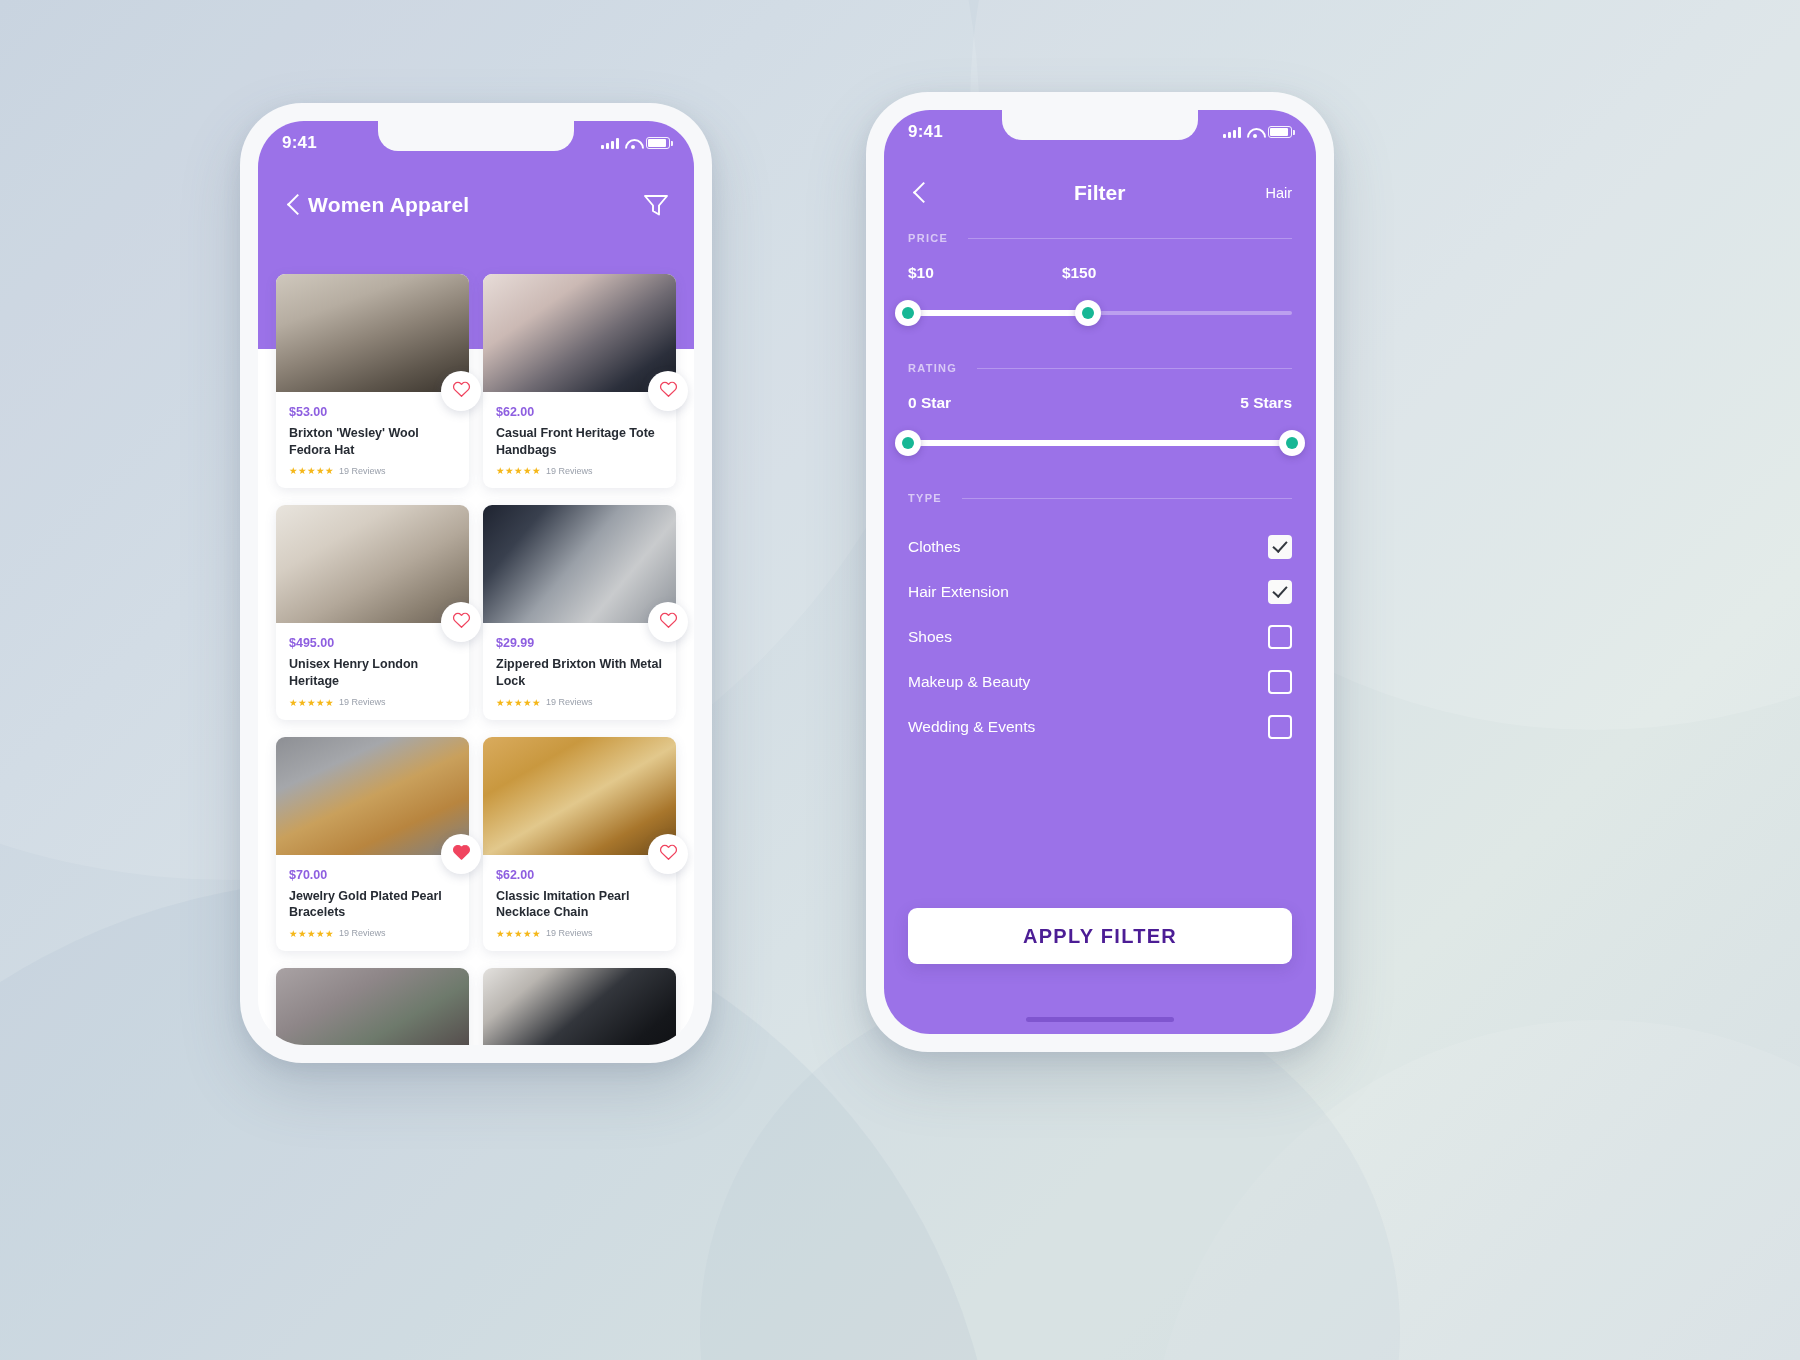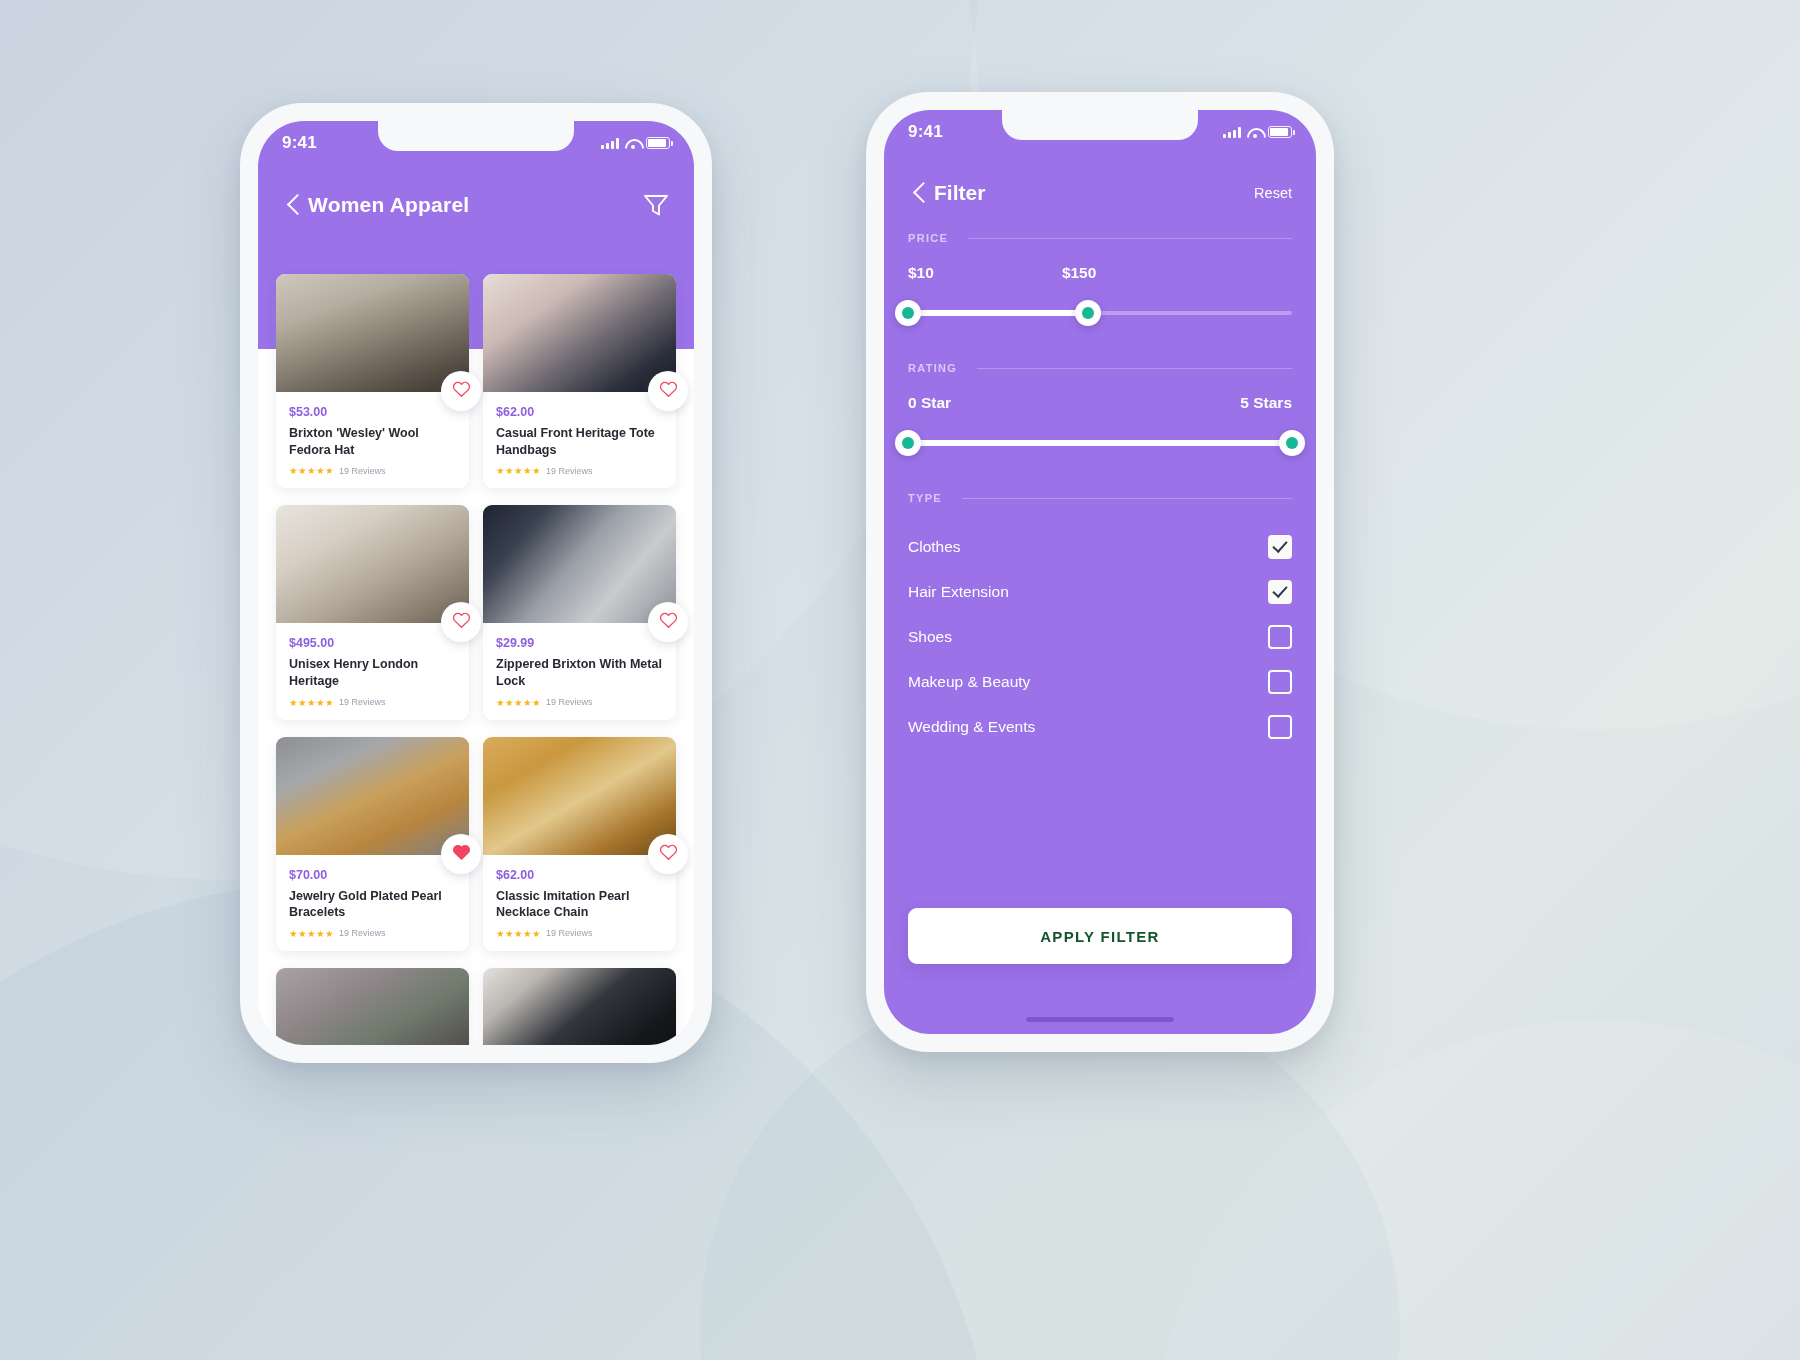--- a/index.html
+++ b/index.html
@@ -112,21 +112,21 @@
   .rating-row { display:flex; align-items:center; gap:5px; }
   .stars { color:#f5b719; font-size:9.5px; letter-spacing:0.5px; }
   .reviews { color:#9aa0ab; font-size:9px; }
 
   
   .filter-screen { position:absolute; inset:0; background:#9b72e8; }
   .f-navbar {
     position:absolute; top:56px; left:0; right:0; height:54px;
     display:flex; align-items:center; padding:0 24px; z-index:30;
   }
-  .f-title { flex:1; color:#fff; font-size:21px; font-weight:bold; }
+  .f-title { flex:1; text-align:center; color:#fff; font-size:21px; font-weight:bold; }
   .f-reset { color:#fff; font-size:14.5px; cursor:pointer; flex:0 0 auto; }
 
   .f-body { position:absolute; top:122px; left:0; right:0; bottom:0; padding:0 24px; }
 
   .sec-head { display:flex; align-items:center; gap:20px; margin-bottom:20px; }
   .sec-label {
     color:rgba(255,255,255,0.62); font-size:11px; font-weight:bold;
     letter-spacing:1.3px;
   }
   .sec-rule { flex:1; height:1px; background:rgba(255,255,255,0.26); }
@@ -164,21 +164,21 @@
   .cbox.on { background:#fafafa; border-color:#fafafa; }
   .cbox.on::after {
     content:""; width:6px; height:12px; margin-top:-3px;
     border-right:2.4px solid #33383f; border-bottom:2.4px solid #33383f;
     transform:rotate(42deg);
   }
 
   .apply-btn {
     position:absolute; left:24px; right:24px; bottom:70px; height:56px;
     background:#fff; border-radius:9px; border:none; cursor:pointer;
-    color:#14532d; font-size:15px; font-weight:bold; letter-spacing:1.3px;
+    color:#4c1d95; font-size:20px; font-weight:bold; letter-spacing:1.3px;
     font-family:"Liberation Sans", sans-serif;
     box-shadow:0 5px 16px rgba(70,45,120,0.16);
   }
   .home-ind {
     position:absolute; bottom:12px; left:50%; transform:translateX(-50%);
     width:148px; height:5px; background:#7f55cf; border-radius:3px;
   }
 </style>
 </head>
 <body>
@@ -352,21 +352,21 @@
         <span class="wifi"></span>
         <span class="batt">
             <span></span>
           </span>
       </div>
     </div>
 
     <div class="f-navbar">
       <div class="chev-back"></div>
       <div class="f-title">Filter</div>
-      <div class="f-reset">Reset</div>
+      <div class="f-reset">Hair</div>
     </div>
 
     <div class="f-body">
 
       <div class="sec-head">
         <span class="sec-label">PRICE</span>
         <span class="sec-rule"></span>
       </div>
       <div class="range-vals offset">
         <span>$10</span>

